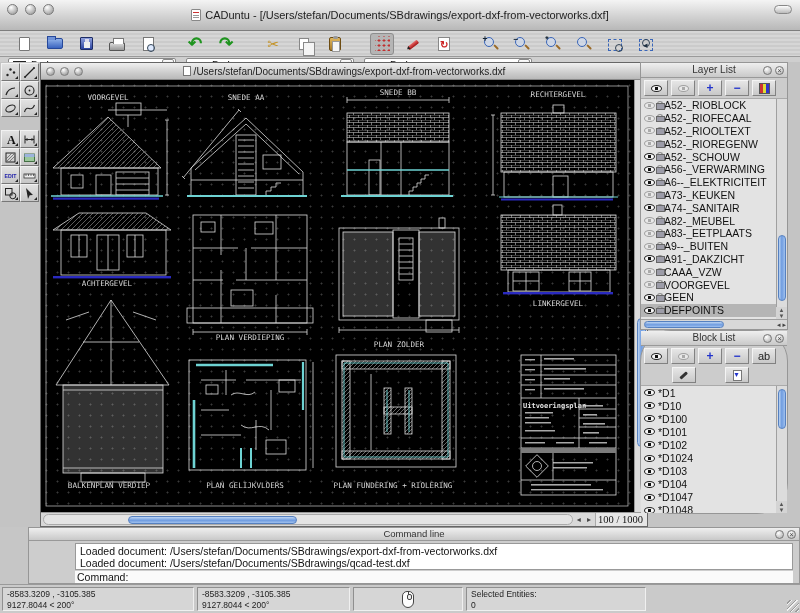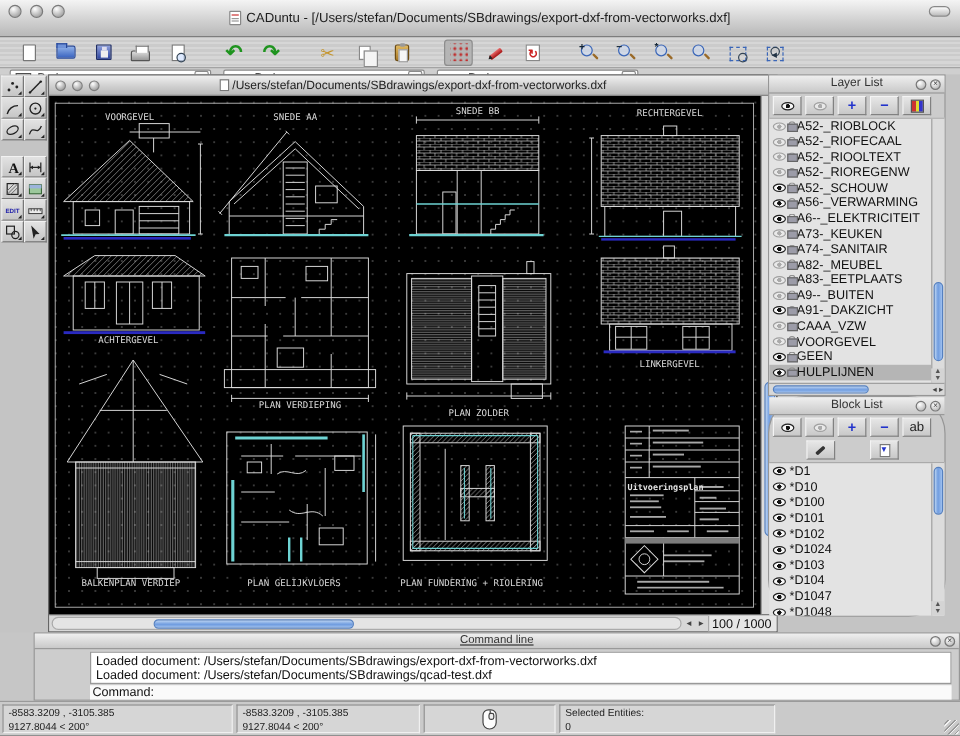--- a/index.html
+++ b/index.html
@@ -88,21 +88,21 @@
     background-image:radial-gradient(#3a3a3a 0.9px, transparent 1.1px); background-size:11px 11px; }
   .canvas-svg { position:absolute; left:0; top:0; }
 
   
   .vscroll { position:absolute; right:0; top:0; bottom:0; width:13px; background:#dcdcdc; border-left:1px solid #9a9a9a; }
   .vthumb { position:absolute; left:1.5px; width:9px; border-radius:5px; background:linear-gradient(90deg,#bcd4f2,#6f9ce0 45%,#9fc0ee); border:1px solid #5580c0; }
   .hscrollrow { height:14px; background:#d8d8d8; border-top:1px solid #9a9a9a; display:flex; align-items:center; }
   .htrack { flex:1; height:11px; margin:0 2px; border:1px solid #aaa; border-radius:6px; background:#e4e4e4; position:relative; }
   .hthumb { position:absolute; top:0.5px; height:8.5px; border-radius:5px; background:linear-gradient(#bcd4f2,#6f9ce0 55%,#9fc0ee); border:1px solid #5580c0; }
   .harrows { font-size:8px; color:#444; letter-spacing:2px; padding:0 2px; }
-  .zoomfactor { font-size:10.5px; color:#111; padding:0 4px 0 2px; background:#e6e6e6; height:100%; display:flex; align-items:center; border-left:1px solid #aaa; }
+  .zoomfactor { font-size:10.5px; color:#111; padding:0 4px 0 2px; background:#e6e6e6; height:100%; display:flex; align-items:center; border-left:1px solid #aaa;font-family:Liberation Serif, serif; }
 
   
   .docks { position:absolute; right:12px; top:0; width:148px; height:452px; display:flex; flex-direction:column; }
   .dock { border:1px solid #969696; background:#cccccc; display:flex; flex-direction:column; }
   .dock-title { height:15px; background:linear-gradient(#efefef,#c9c9c9); border-bottom:1px solid #999; text-align:center; font-size:10px; color:#333; position:relative; line-height:14px; }
   .wbtns { position:absolute; right:3px; top:3px; display:flex; gap:3px; }
   .wbtn { width:9px; height:9px; border-radius:50%; background:radial-gradient(circle at 35% 30%, #fff, #a8a8a8); border:1px solid #777; font-size:7px; line-height:7px; text-align:center; color:#444; }
   .dock-toolbar { display:flex; gap:3px; padding:2px 3px; flex-wrap:wrap; }
   .dbtn { width:24px; height:16px; background:linear-gradient(#e6e6e6,#c8c8c8); border:1px solid; border-color:#f4f4f4 #818181 #818181 #f4f4f4; display:flex; align-items:center; justify-content:center; font-size:10px; }
   .dbtn .plus { color:#2233cc; font-weight:bold; font-size:12px; line-height:10px; }
@@ -125,21 +125,21 @@
   .lock::after { content:""; position:absolute; bottom:0; left:0; width:7px; height:4.8px; background:#9c9ca8; border:0.6px solid #666; }
   .list-vscroll { position:absolute; right:0; top:0; bottom:0; width:11px; background:#dcdcdc; border-left:1px solid #a0a0a0; }
   .list-vthumb { position:absolute; left:1px; width:8px; border-radius:4px; background:linear-gradient(90deg,#bcd4f2,#6f9ce0 45%,#9fc0ee); border:1px solid #5580c0; }
   .list-arrows { position:absolute; right:0; bottom:0; width:11px; font-size:6px; line-height:6px; text-align:center; color:#555; background:#d4d4d4; }
   .list-hscroll { height:10px; background:#d8d8d8; border-top:1px solid #a0a0a0; position:relative; }
   .list-hthumb { position:absolute; left:3px; top:1px; height:7px; width:55%; border-radius:4px; background:linear-gradient(#bcd4f2,#6f9ce0 55%,#9fc0ee); border:1px solid #5580c0; }
   .hsarrows { position:absolute; right:1px; top:1px; font-size:7px; color:#444; }
 
   
   .cmd-dock { position:absolute; left:28px; top:527px; width:772px; height:57px; border:1px solid #969696; background:#cdcdcd; }
-  .cmd-title { height:13px; background:linear-gradient(#efefef,#c9c9c9); border-bottom:1px solid #999; text-align:center; font-size:9.5px; color:#333; position:relative; line-height:12px;text-decoration:underline; }
+  .cmd-title { height:13px; background:linear-gradient(#efefef,#c9c9c9); border-bottom:1px solid #999; text-align:center; font-size:9.5px; color:#333; position:relative; line-height:12px; }
   .cmd-history { margin:2px 6px 0 46px; height:27px; background:#fff; border:1px solid #999; font-size:10.5px; padding:1px 4px; line-height:12px; color:#111; overflow:hidden; }
   .cmd-prompt { margin:1px 6px 0 46px; height:12px; background:#fafafa; font-size:10.5px; padding-left:2px; color:#111; }
 
   
   .statusbar { position:absolute; left:0; top:584px; width:800px; height:29px; background:#cacaca; border-top:1px solid #9a9a9a; display:flex; gap:3px; padding:2px 2px; }
   .scell { background:#d6d6d6; border:1px solid; border-color:#8f8f8f #f0f0f0 #f0f0f0 #8f8f8f; font-size:8.5px; color:#222; padding:1px 4px; line-height:10.5px; }
   .c1 { width:192px; } .c2 { width:153px; } .c3 { width:110px; display:flex; align-items:center; justify-content:center; } .c4 { width:180px; }
   .mouse { width:12px; height:17px; border:1px solid #444; border-radius:5px 5px 6px 6px; background:#fdfdfd; position:relative; }
   .mouse::before { content:""; position:absolute; left:50%; top:0; width:1px; height:7px; background:#444; }
   .mouse::after { content:""; position:absolute; left:4px; top:2px; width:3px; height:4px; border:1px solid #444; border-radius:2px; background:#eee; }
@@ -669,21 +669,21 @@
               <span>VOORGEVEL</span>
             </div>
           <div class="lrow">
               <span class="eye"></span>
               <span class="lock"></span>
               <span>GEEN</span>
             </div>
           <div class="lrow sel">
               <span class="eye"></span>
               <span class="lock"></span>
-              <span>HULPLIJNEN</span>
+              <span>DEFPOINTS</span>
             </div>
         </div>
         <div class="list-vscroll">
           <div class="list-vthumb" style="top:62%; height:30%;"></div>
           <div class="list-arrows">▲<br>▼</div>
         </div>
       </div>
       <div class="list-hscroll">
         <div class="list-hthumb"></div>
         <span class="hsarrows">◂ ▸</span>

